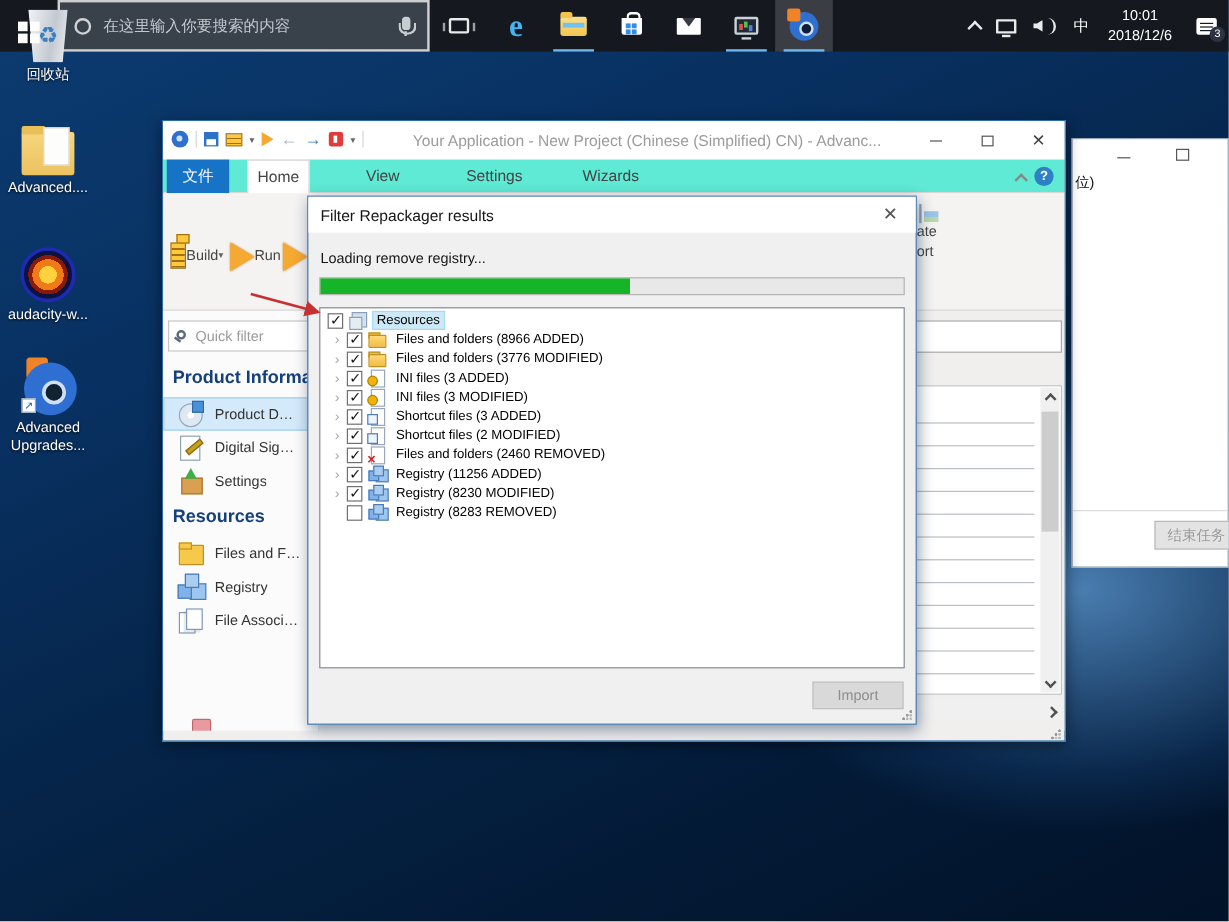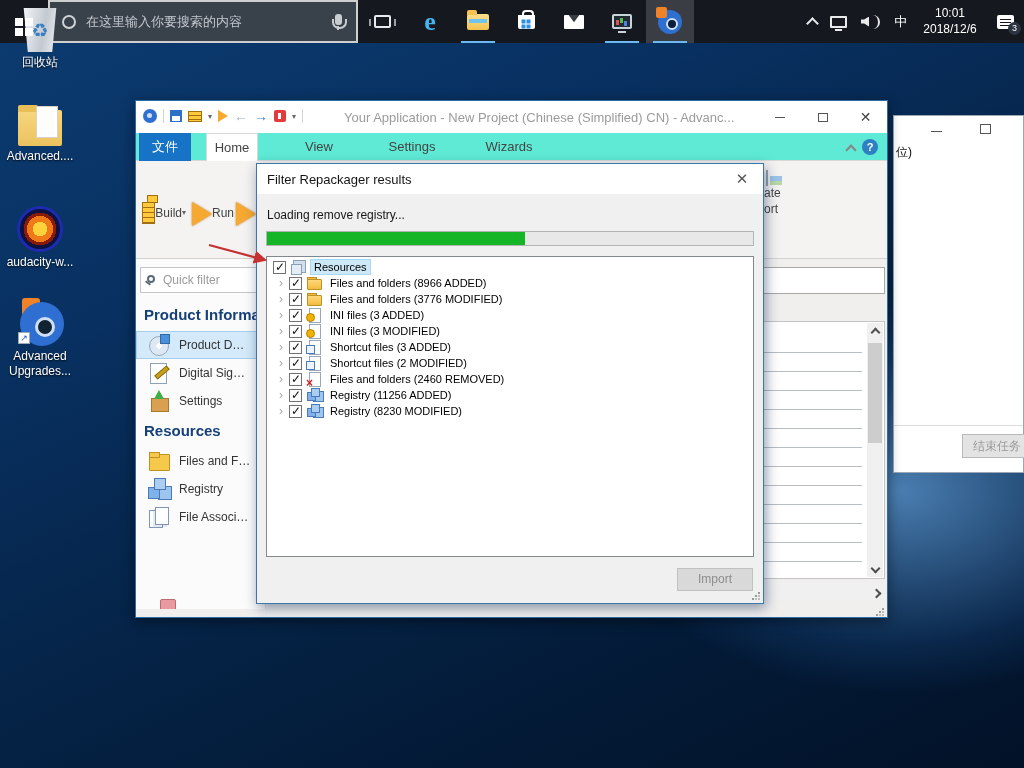--- a/index.html
+++ b/index.html
@@ -454,20 +454,26 @@
           <span class="tcb checked"></span>
           <span class="ti ti-registry"></span>
           <span class="tlabel">Registry (11256 ADDED)</span>
         </div>
         <div class="trow child">
           <span class="texp">›</span>
           <span class="tcb checked"></span>
           <span class="ti ti-registry"></span>
           <span class="tlabel">Registry (8230 MODIFIED)</span>
         </div>
+        <div class="trow child">
+          <span class="texp hidden">›</span>
+          <span class="tcb"></span>
+          <span class="ti ti-registry"></span>
+          <span class="tlabel">Registry (8283 REMOVED)</span>
+        </div>
       </div>
     <div class="import-btn">Import</div>
     <div class="dgrip"></div>
   </div>
 
   <svg id="red-arrow" class="abs" viewBox="0 0 80 30">
     <defs>
       <marker id="ah" markerWidth="8" markerHeight="8" refX="5" refY="3" orient="auto">
         <path d="M0,0 L6,3 L0,6 Z" fill="#c53030"></path>
       </marker>

